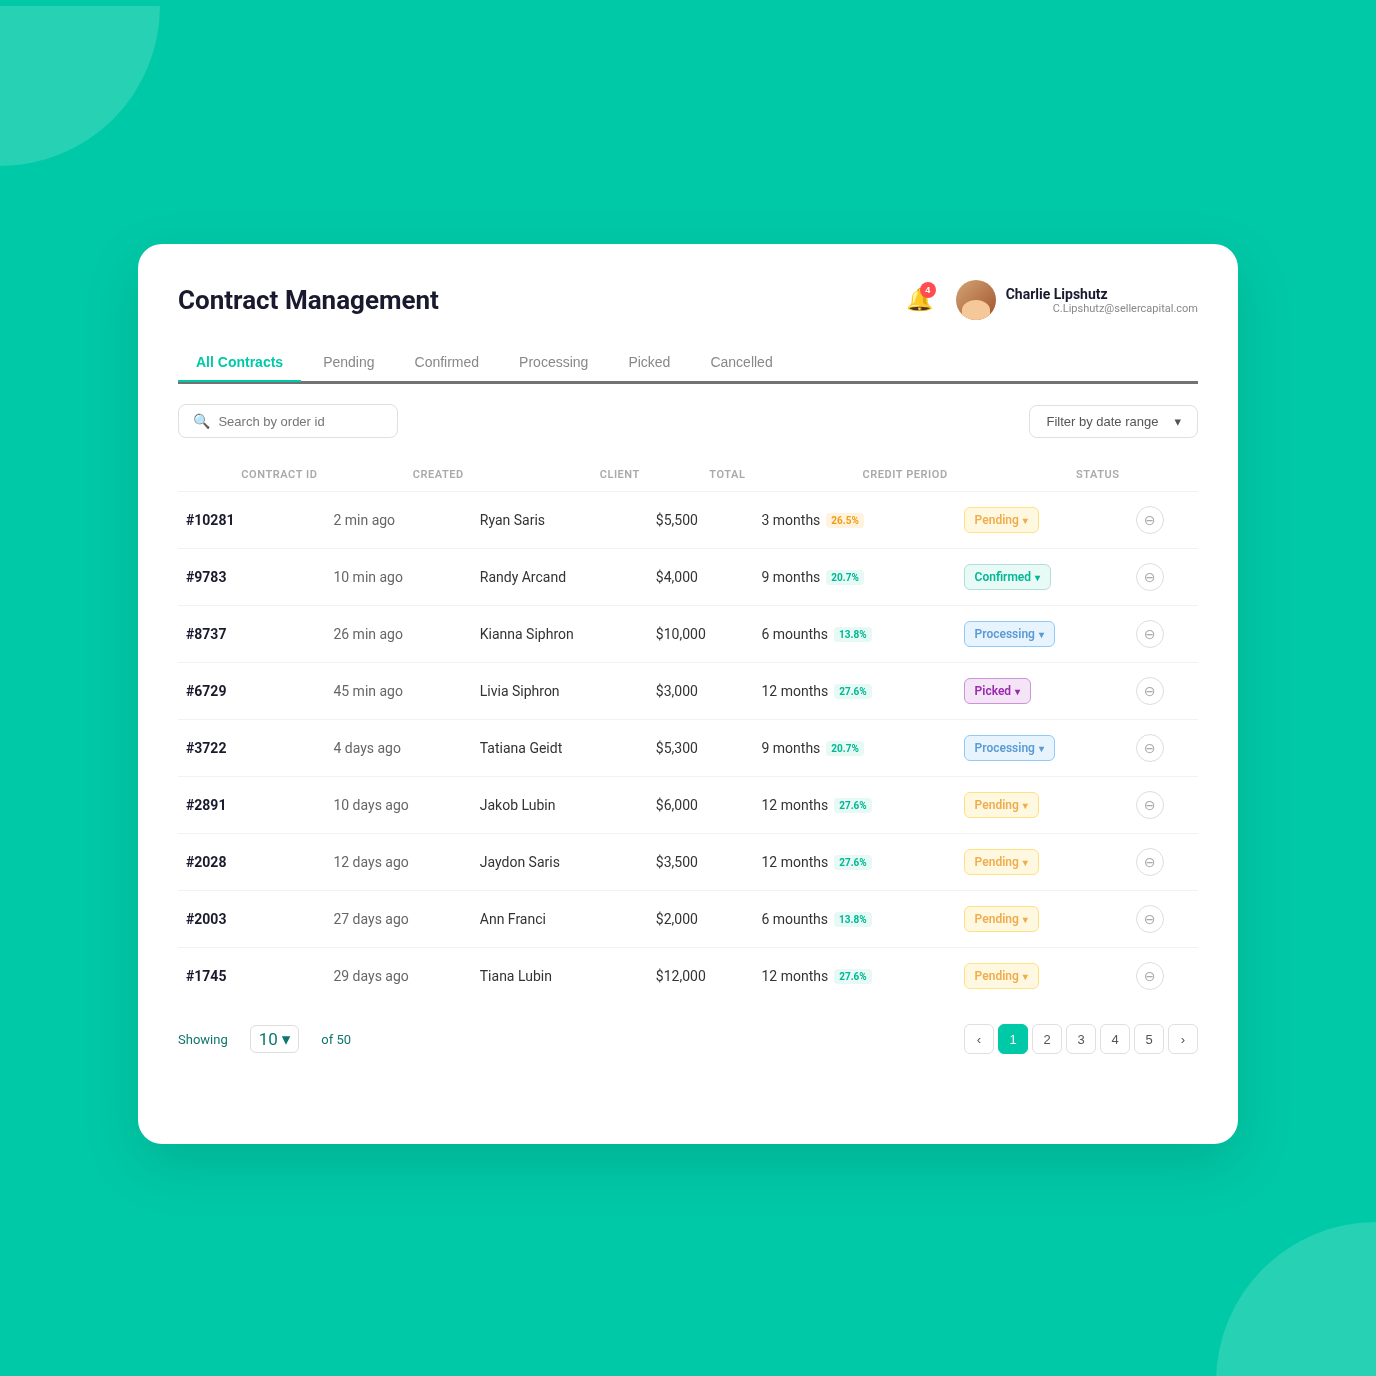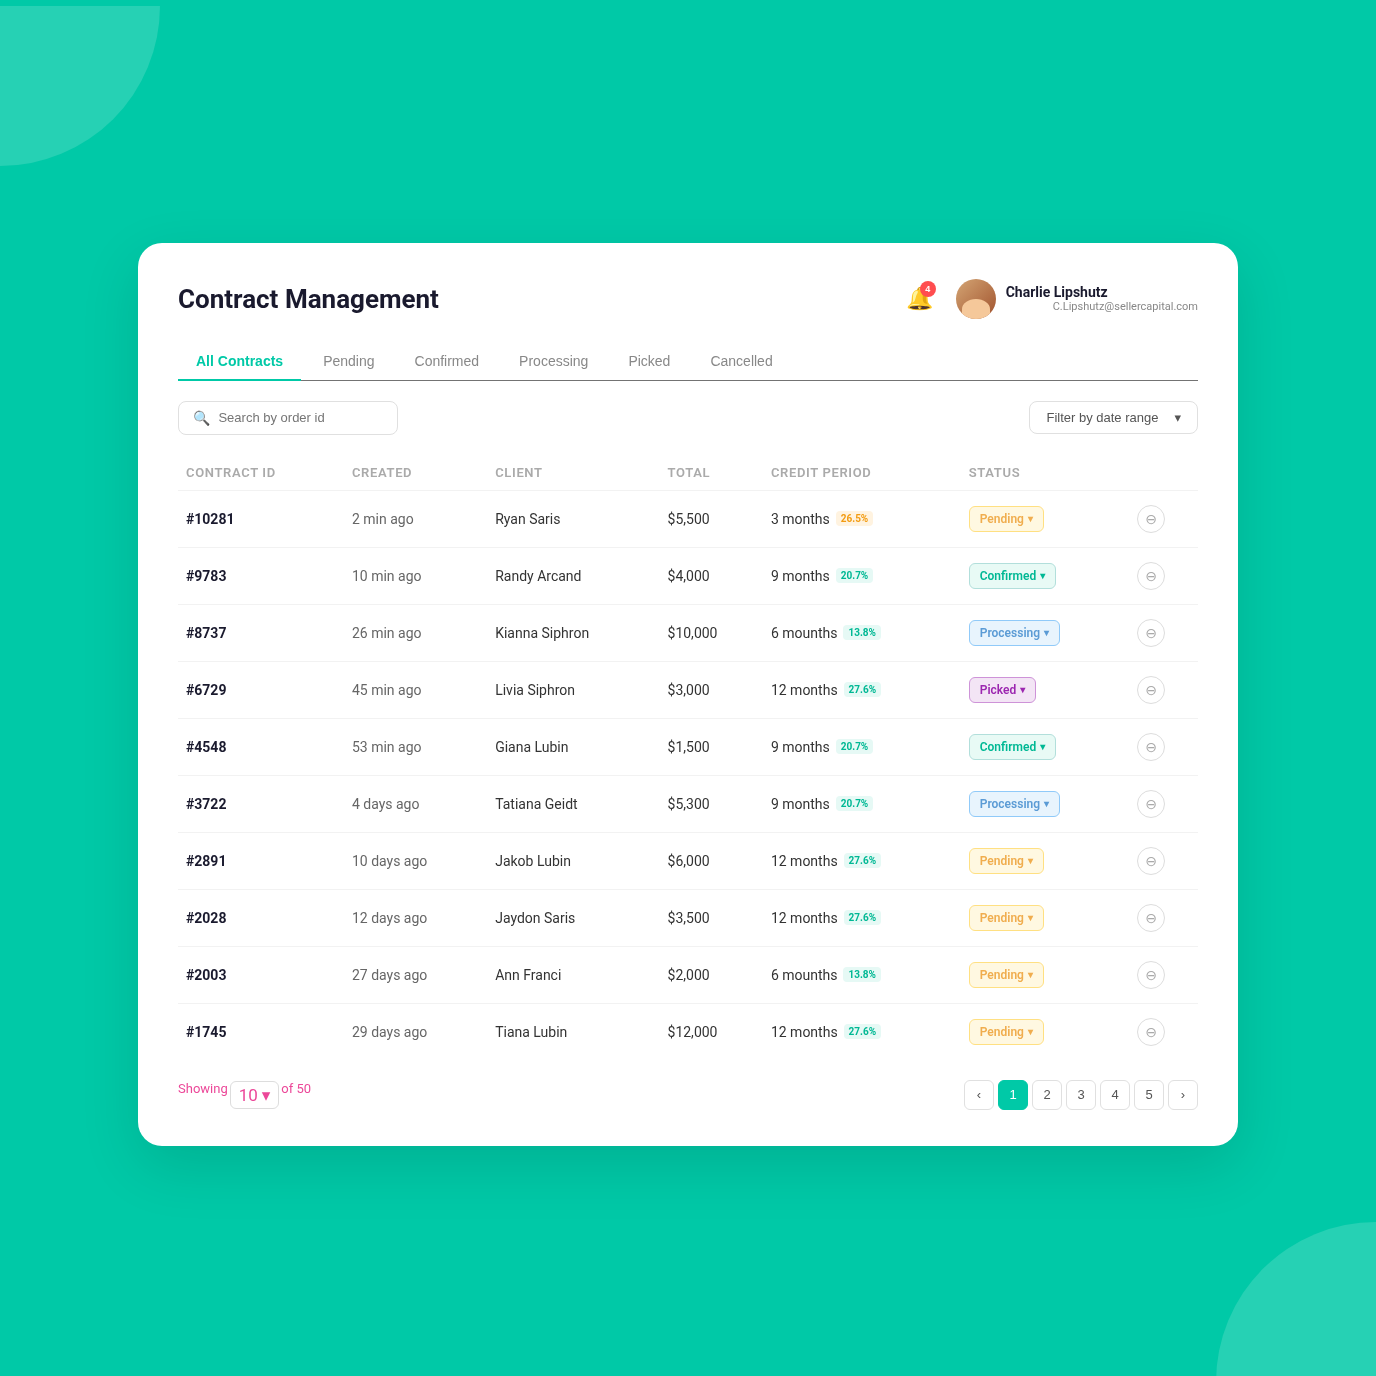--- a/index.html
+++ b/index.html
@@ -100,21 +100,21 @@
     .user-email {
       font-size: 11px;
       color: #888;
       display: block;
       padding-left: 47px;
     }
     
     .tabs {
       display: flex;
       gap: 4px;
-      border-bottom: 1px solid #737373;
+      border-bottom: 3px solid #737373;
       margin-bottom: 20px;
     }
     .tab {
       padding: 10px 18px;
       font-size: 14px;
       color: #888;
       cursor: pointer;
       border: none;
       background: transparent;
       border-bottom: 2px solid transparent;
@@ -159,22 +159,22 @@
       padding: 8px 16px;
       background: #fff;
       font-size: 13px;
       color: #555;
       cursor: pointer;
     }
     
     .table-wrap { width: 100%; }
     table { width: 100%; border-collapse: collapse; }
     thead th {
-      text-align: left;
-      font-size: 13px;
+      text-align: right;
+      font-size: 11px;
       font-weight: 600;
       color: #aaa;
       letter-spacing: 0.05em;
       padding: 10px 8px;
       text-transform: uppercase;
     }
     tbody tr {
       border-top: 1px solid #f2f2f2;
     }
     tbody td {
@@ -221,23 +221,24 @@
     }
     
     .table-footer {
       display: flex;
       align-items: center;
       justify-content: space-between;
       margin-top: 20px;
     }
     .showing-info {
       display: flex;
-      gap: 2px;
+      align-items: center;
+      gap: 22px;
       font-size: 13px;
-      color: #ec4899;
+      color: #0f766e;
     }
     .per-page-select {
       display: flex;
       align-items: center;
       gap: 4px;
       border: 1px solid #ddd;
       border-radius: 6px;
       padding: 3px 8px;
       font-size: 17px;
       cursor: pointer;
@@ -411,40 +412,20 @@
       <td>
         <span class="status-badge status-picked">
           Picked <span class="chevron-down">▾</span>
         </span>
       </td>
       <td>
         <button class="action-btn">⊖</button>
       </td>
     </tr>
             <tr>
-      <td><span class="contract-id">#4548</span></td>
-      <td><span class="created">53 min ago</span></td>
-      <td>Giana Lubin</td>
-      <td>$1,500</td>
-      <td>
-        <div class="credit-period">
-          <span>9 months</span>
-          <span class="rate-badge rate-green">20.7%</span>
-        </div>
-      </td>
-      <td>
-        <span class="status-badge status-confirmed">
-          Confirmed <span class="chevron-down">▾</span>
-        </span>
-      </td>
-      <td>
-        <button class="action-btn">⊖</button>
-      </td>
-    </tr>
-            <tr>
       <td><span class="contract-id">#3722</span></td>
       <td><span class="created">4 days ago</span></td>
       <td>Tatiana Geidt</td>
       <td>$5,300</td>
       <td>
         <div class="credit-period">
           <span>9 months</span>
           <span class="rate-badge rate-green">20.7%</span>
         </div>
       </td>

